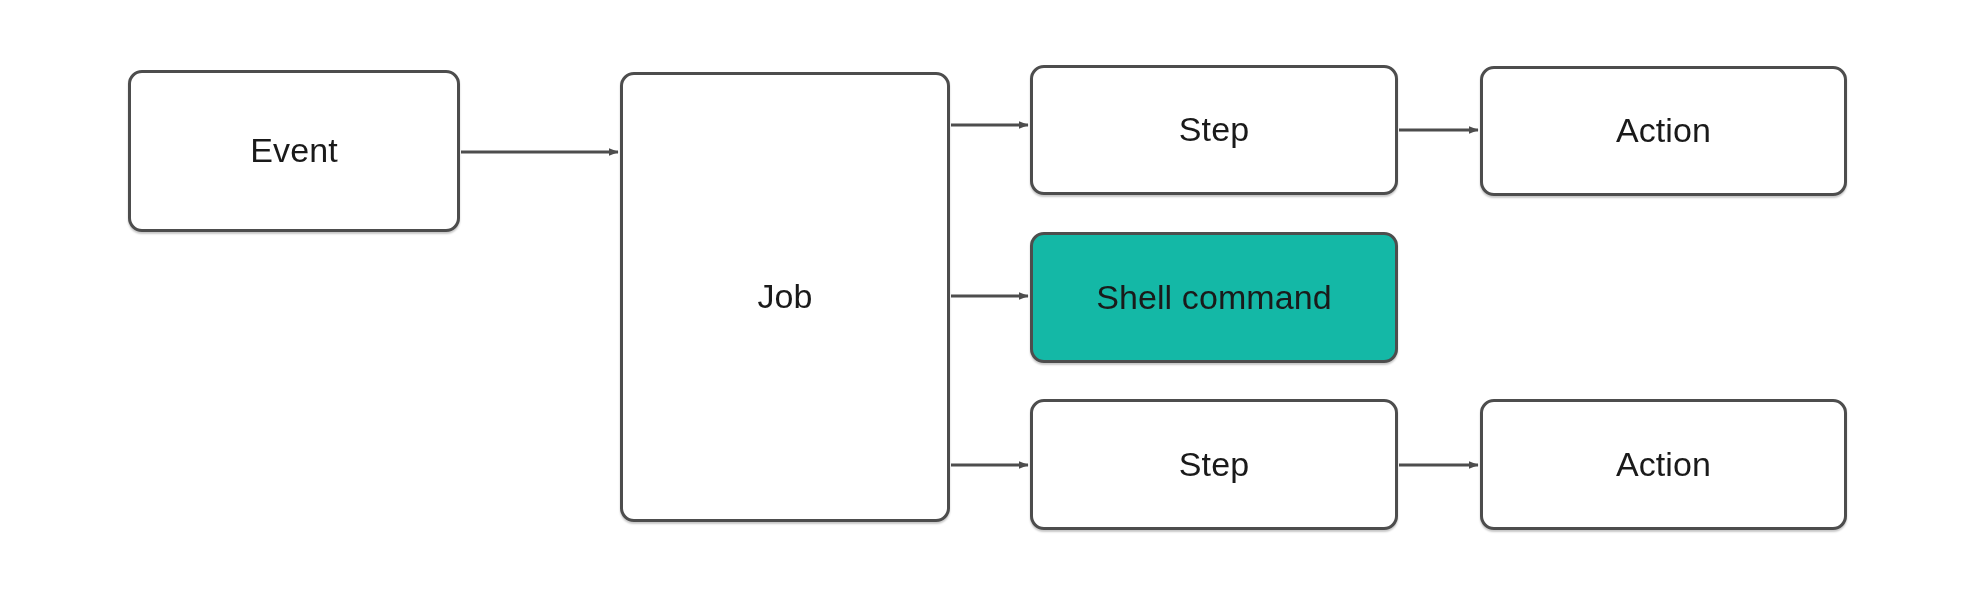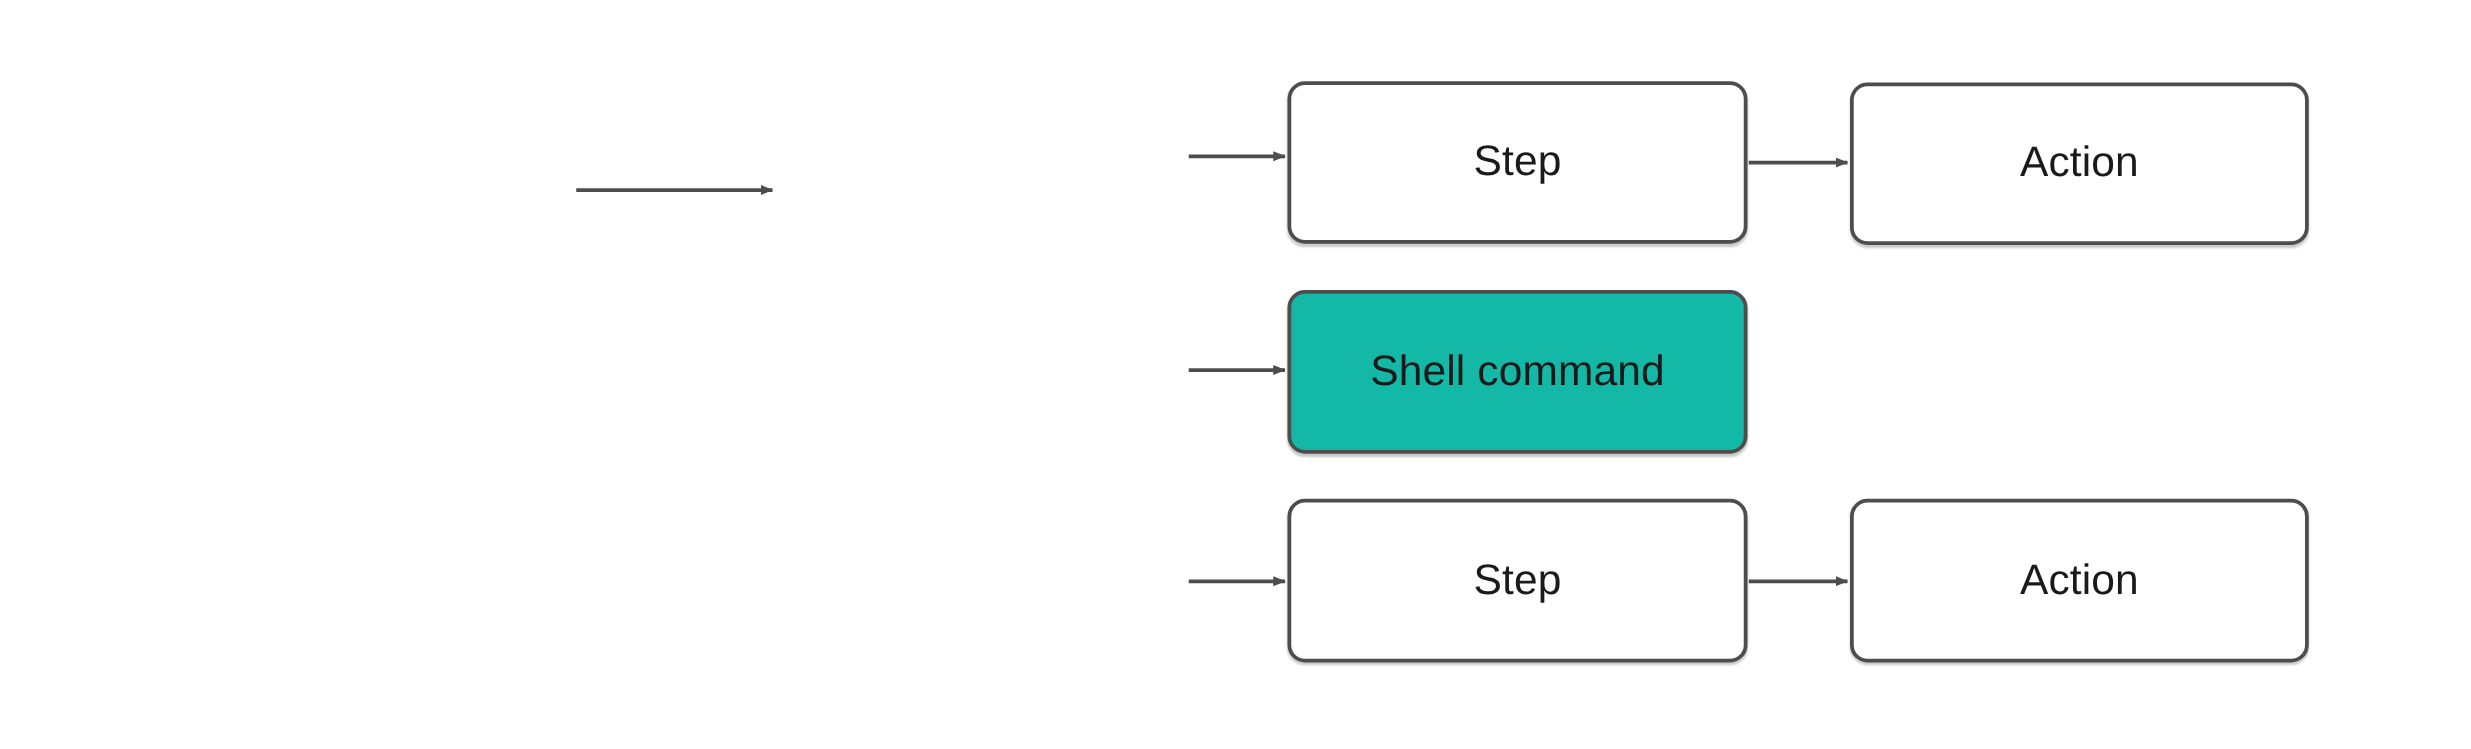--- a/index.html
+++ b/index.html
@@ -60,21 +60,27 @@
     <g id="edge-group" stroke="#4d4d4d" stroke-width="3" fill="none">
         <line x1="461" y1="152" x2="618" y2="152" marker-end="url(#arrowhead)"></line>
         <line x1="951" y1="125" x2="1028" y2="125" marker-end="url(#arrowhead)"></line>
         <line x1="951" y1="296" x2="1028" y2="296" marker-end="url(#arrowhead)"></line>
         <line x1="951" y1="465" x2="1028" y2="465" marker-end="url(#arrowhead)"></line>
         <line x1="1399" y1="130" x2="1478" y2="130" marker-end="url(#arrowhead)"></line>
         <line x1="1399" y1="465" x2="1478" y2="465" marker-end="url(#arrowhead)"></line>
       </g>
   </svg>
 
+  <div class="node-box" id="node-event" style="left: 128px; top: 70px; width: 332px; height: 162px; border-color: rgb(77, 77, 77); background: rgb(255, 255, 255); border-width: 3px; border-radius: 14px;">
+    <span class="node-label">Event</span>
+  </div>
 
+  <div class="node-box" id="node-job" style="left: 620px; top: 72px; width: 330px; height: 450px; border-color: rgb(77, 77, 77); background: rgb(255, 255, 255); border-width: 3px; border-radius: 14px;">
+    <span class="node-label">Job</span>
+  </div>
 
   <div class="node-box" id="node-step-top" style="left: 1030px; top: 65px; width: 368px; height: 130px; border-color: rgb(77, 77, 77); background: rgb(255, 255, 255); border-width: 3px; border-radius: 14px;">
     <span class="node-label">Step</span>
   </div>
 
   <div class="node-box" id="node-action-top" style="left: 1480px; top: 66px; width: 367px; height: 130px; border-color: rgb(77, 77, 77); background: rgb(255, 255, 255); border-width: 3px; border-radius: 14px;">
     <span class="node-label">Action</span>
   </div>
 
   <div class="node-box" id="node-shell-command" style="left: 1030px; top: 232px; width: 368px; height: 131px; border-color: rgb(77, 77, 77); background: #14b8a6; border-width: 3px; border-radius: 14px;">

